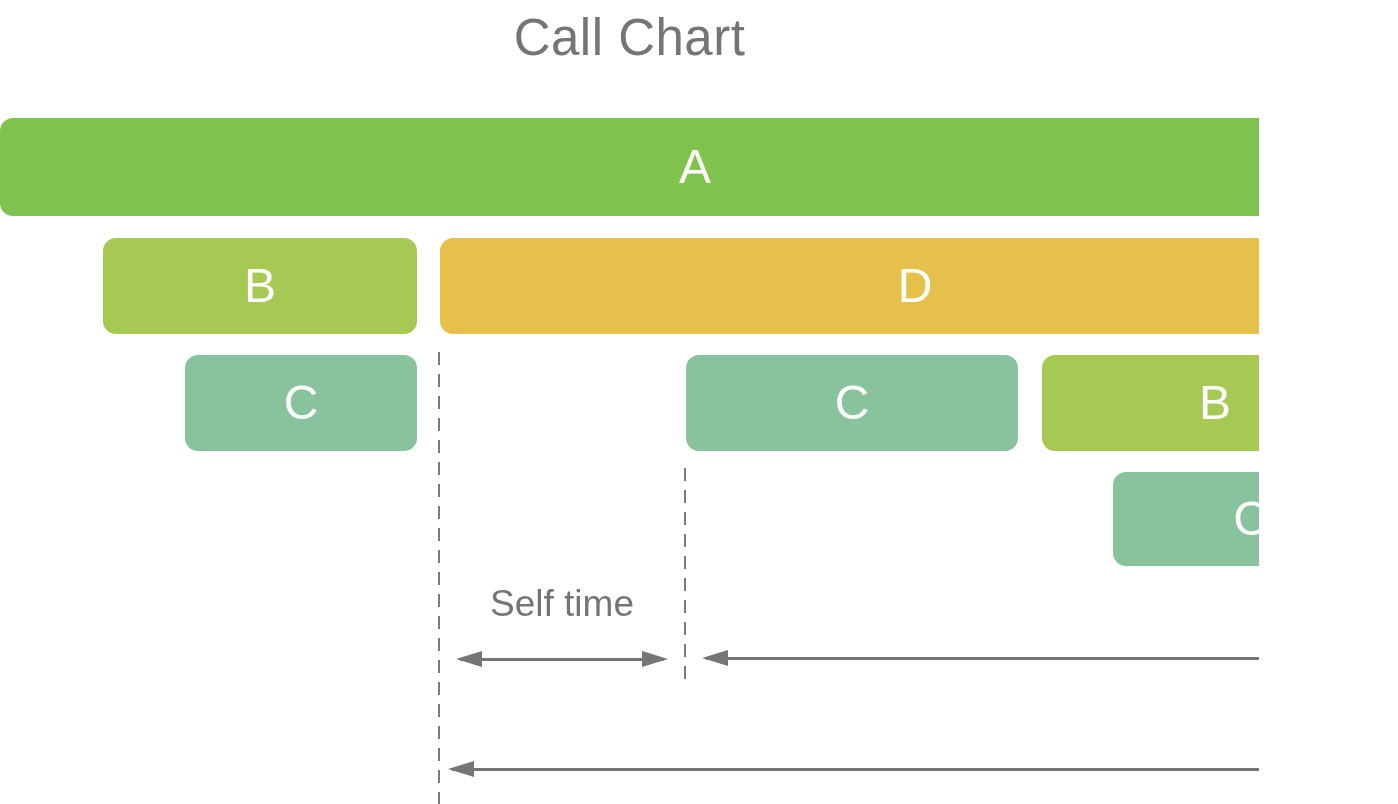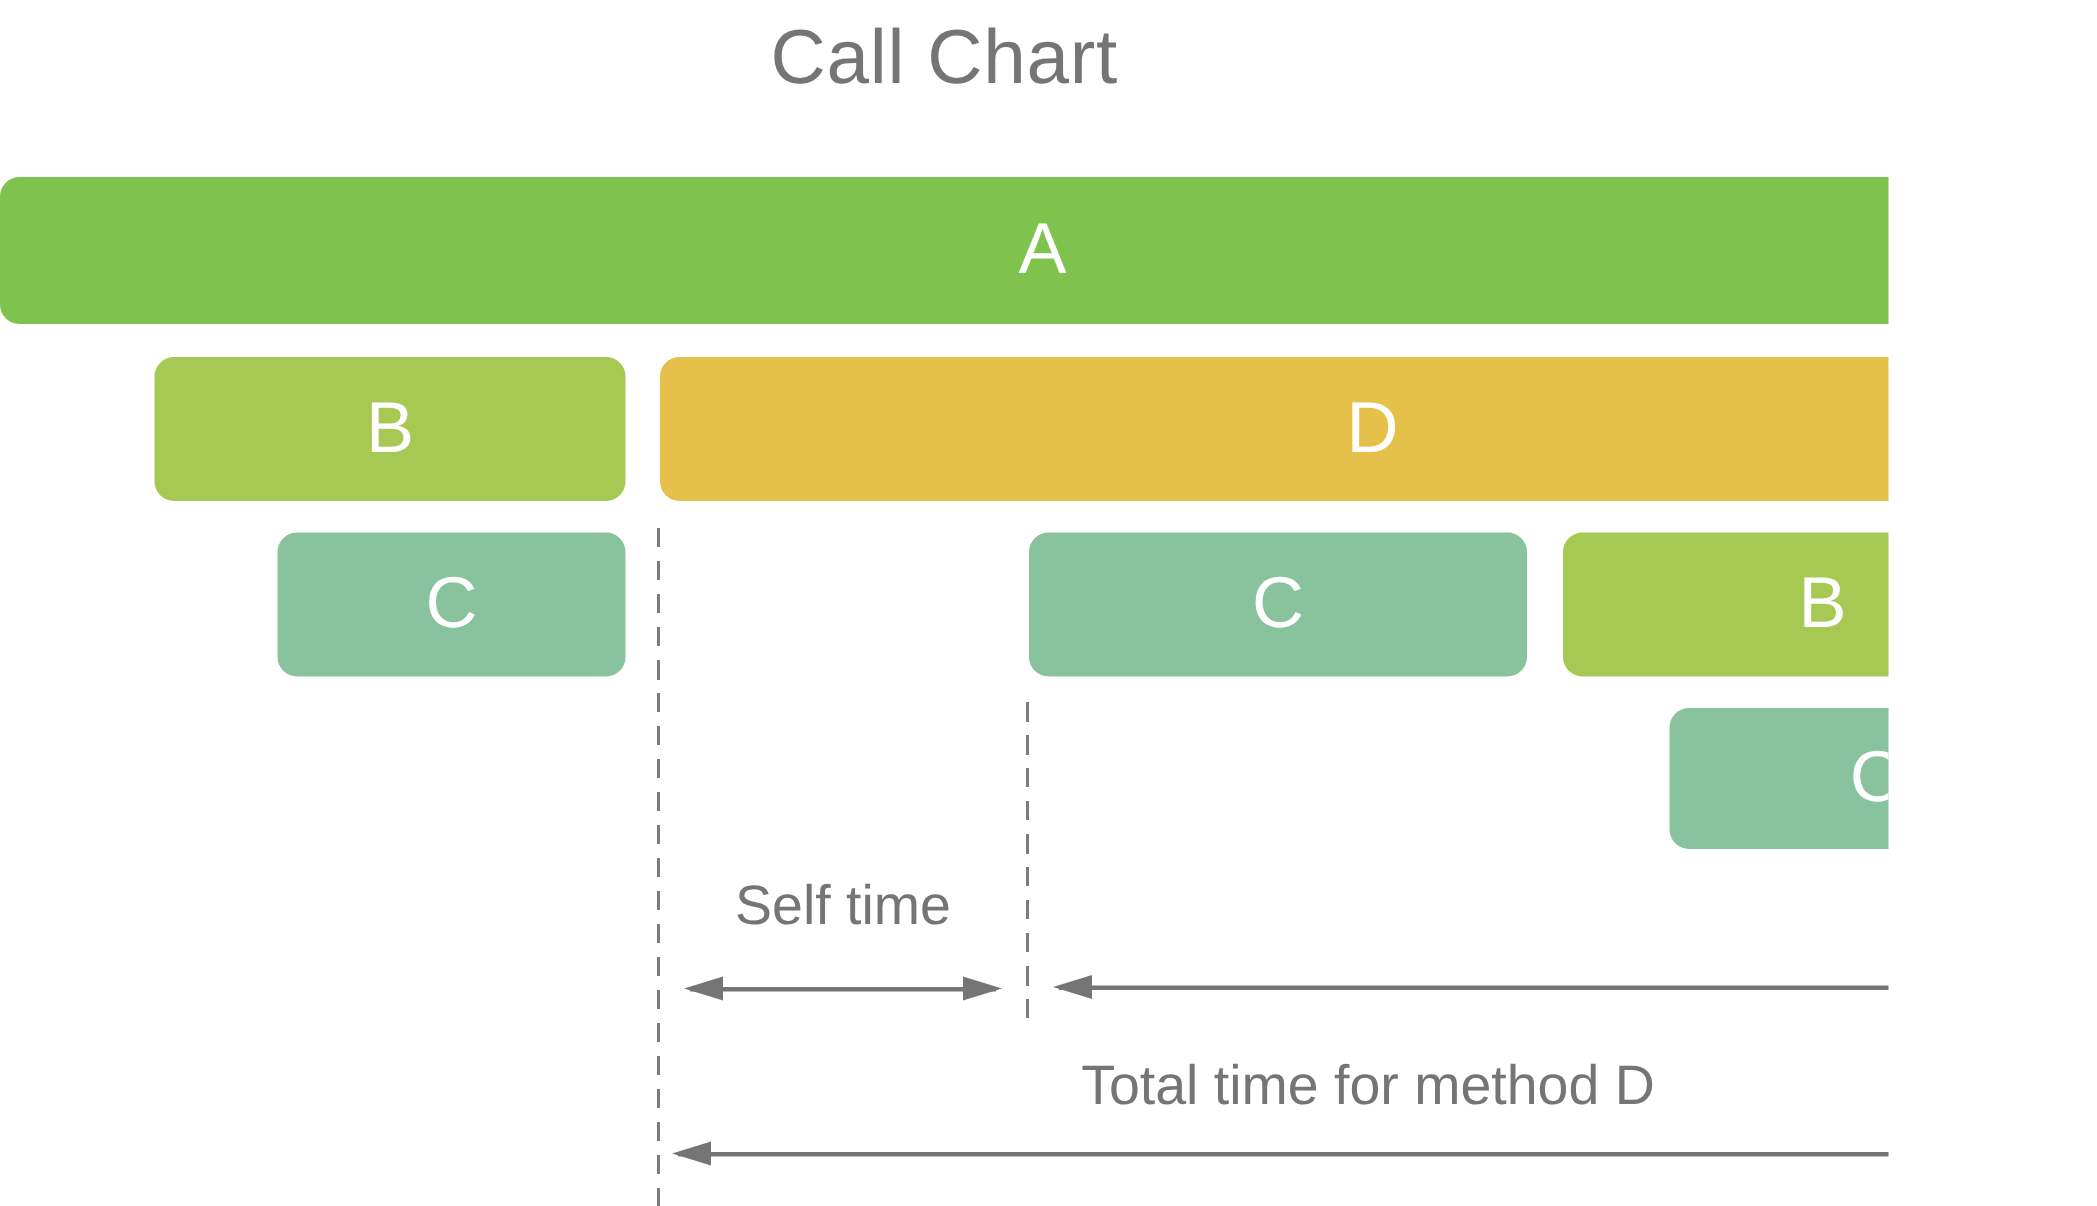--- a/index.html
+++ b/index.html
@@ -139,20 +139,19 @@
     <span class="line"></span>
     <span class="ah ah-right"></span>
   </div>
 
   <div class="arrow arrow-children">
     <span class="ah ah-left"></span>
     <span class="line"></span>
     <span class="ah ah-right"></span>
   </div>
 
-  <div class="lbl lbl-total">Total time for method D</div>
   <div class="arrow arrow-total">
     <span class="ah ah-left"></span>
     <span class="line"></span>
     <span class="ah ah-right"></span>
   </div>
 
 </div>
 
 </body></html>

